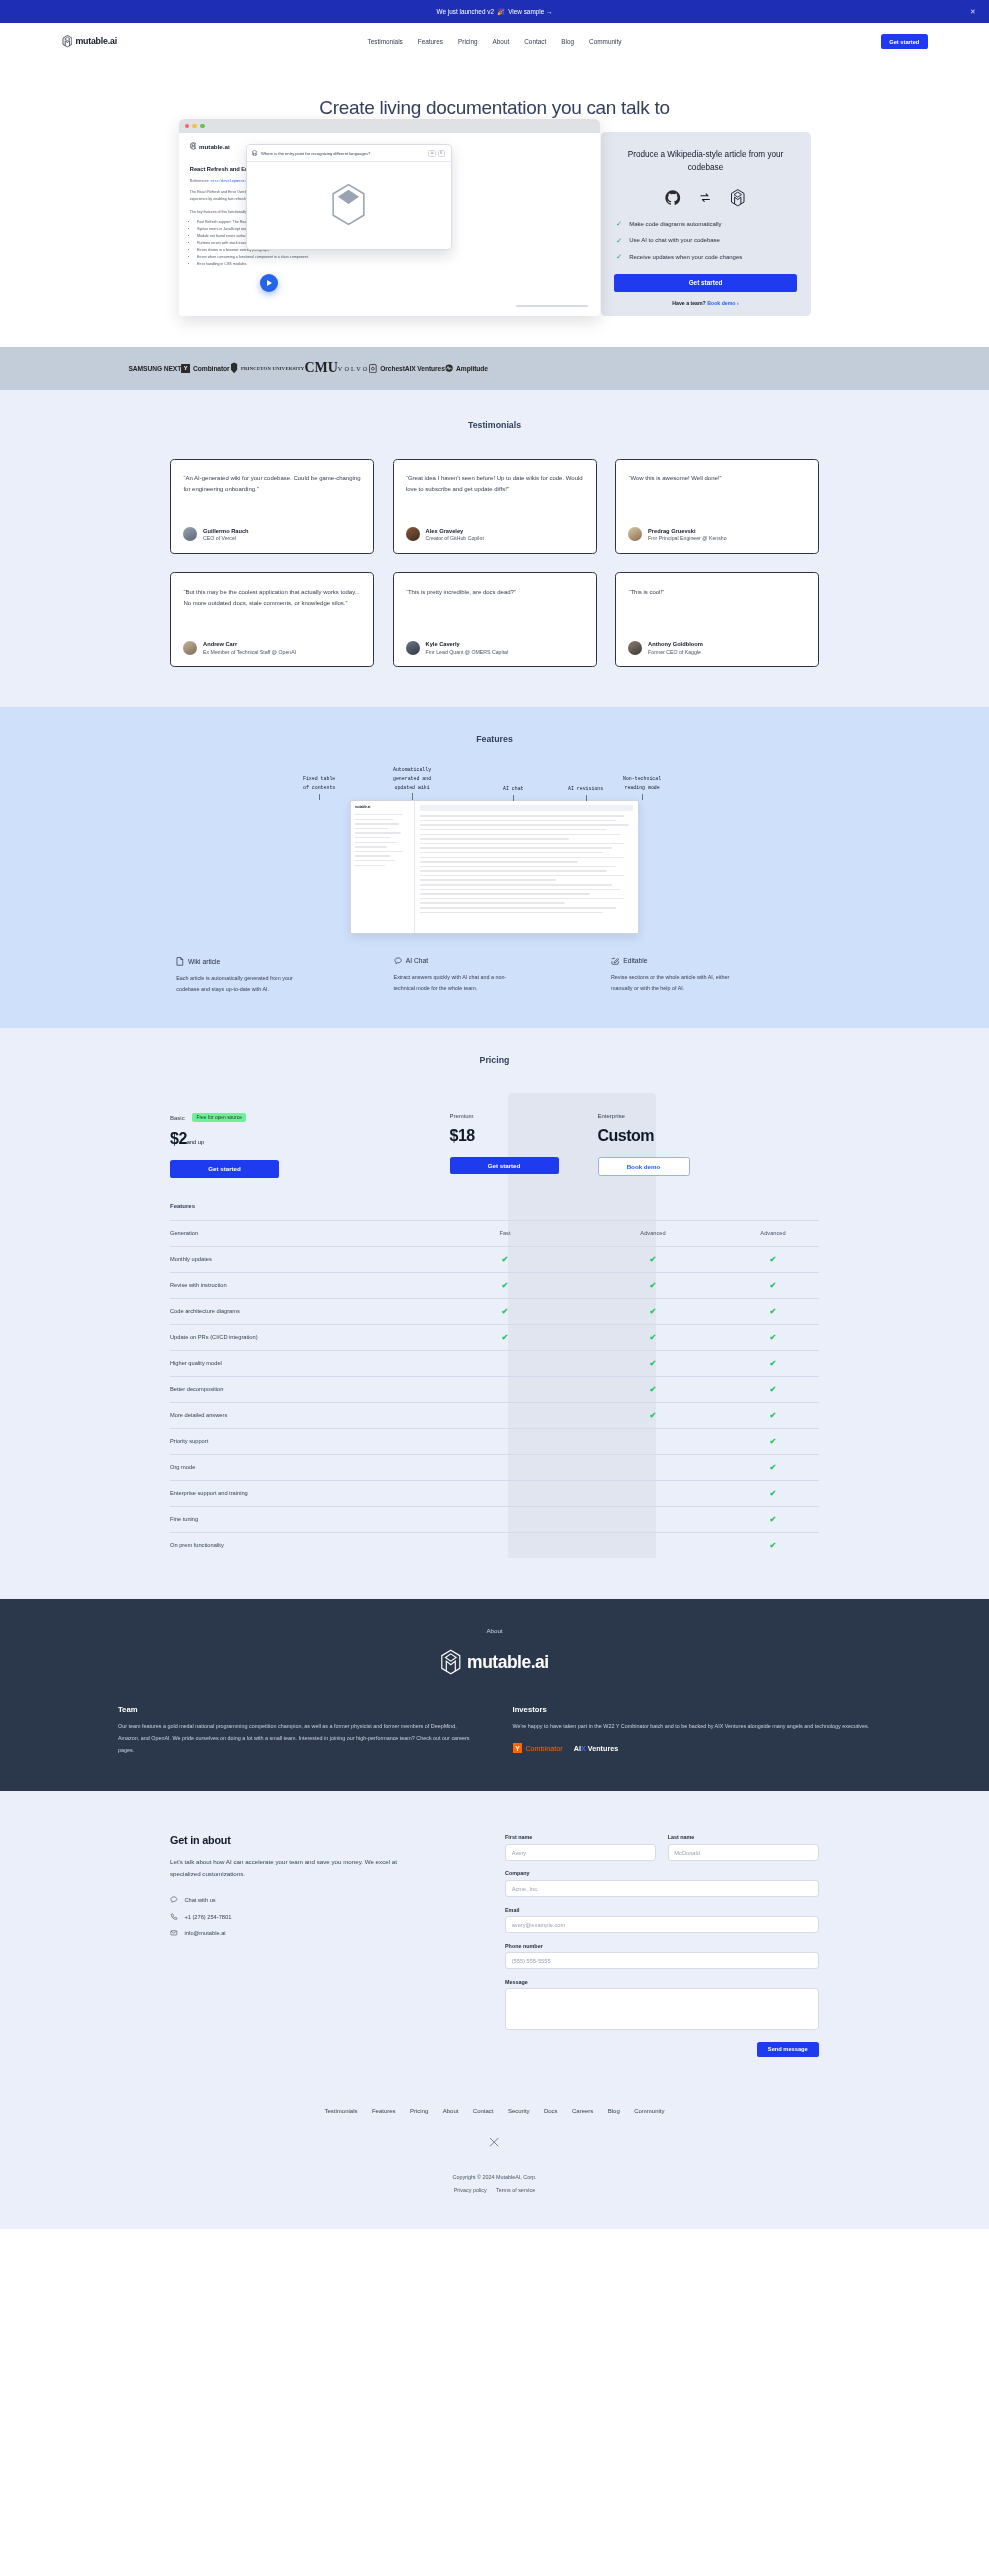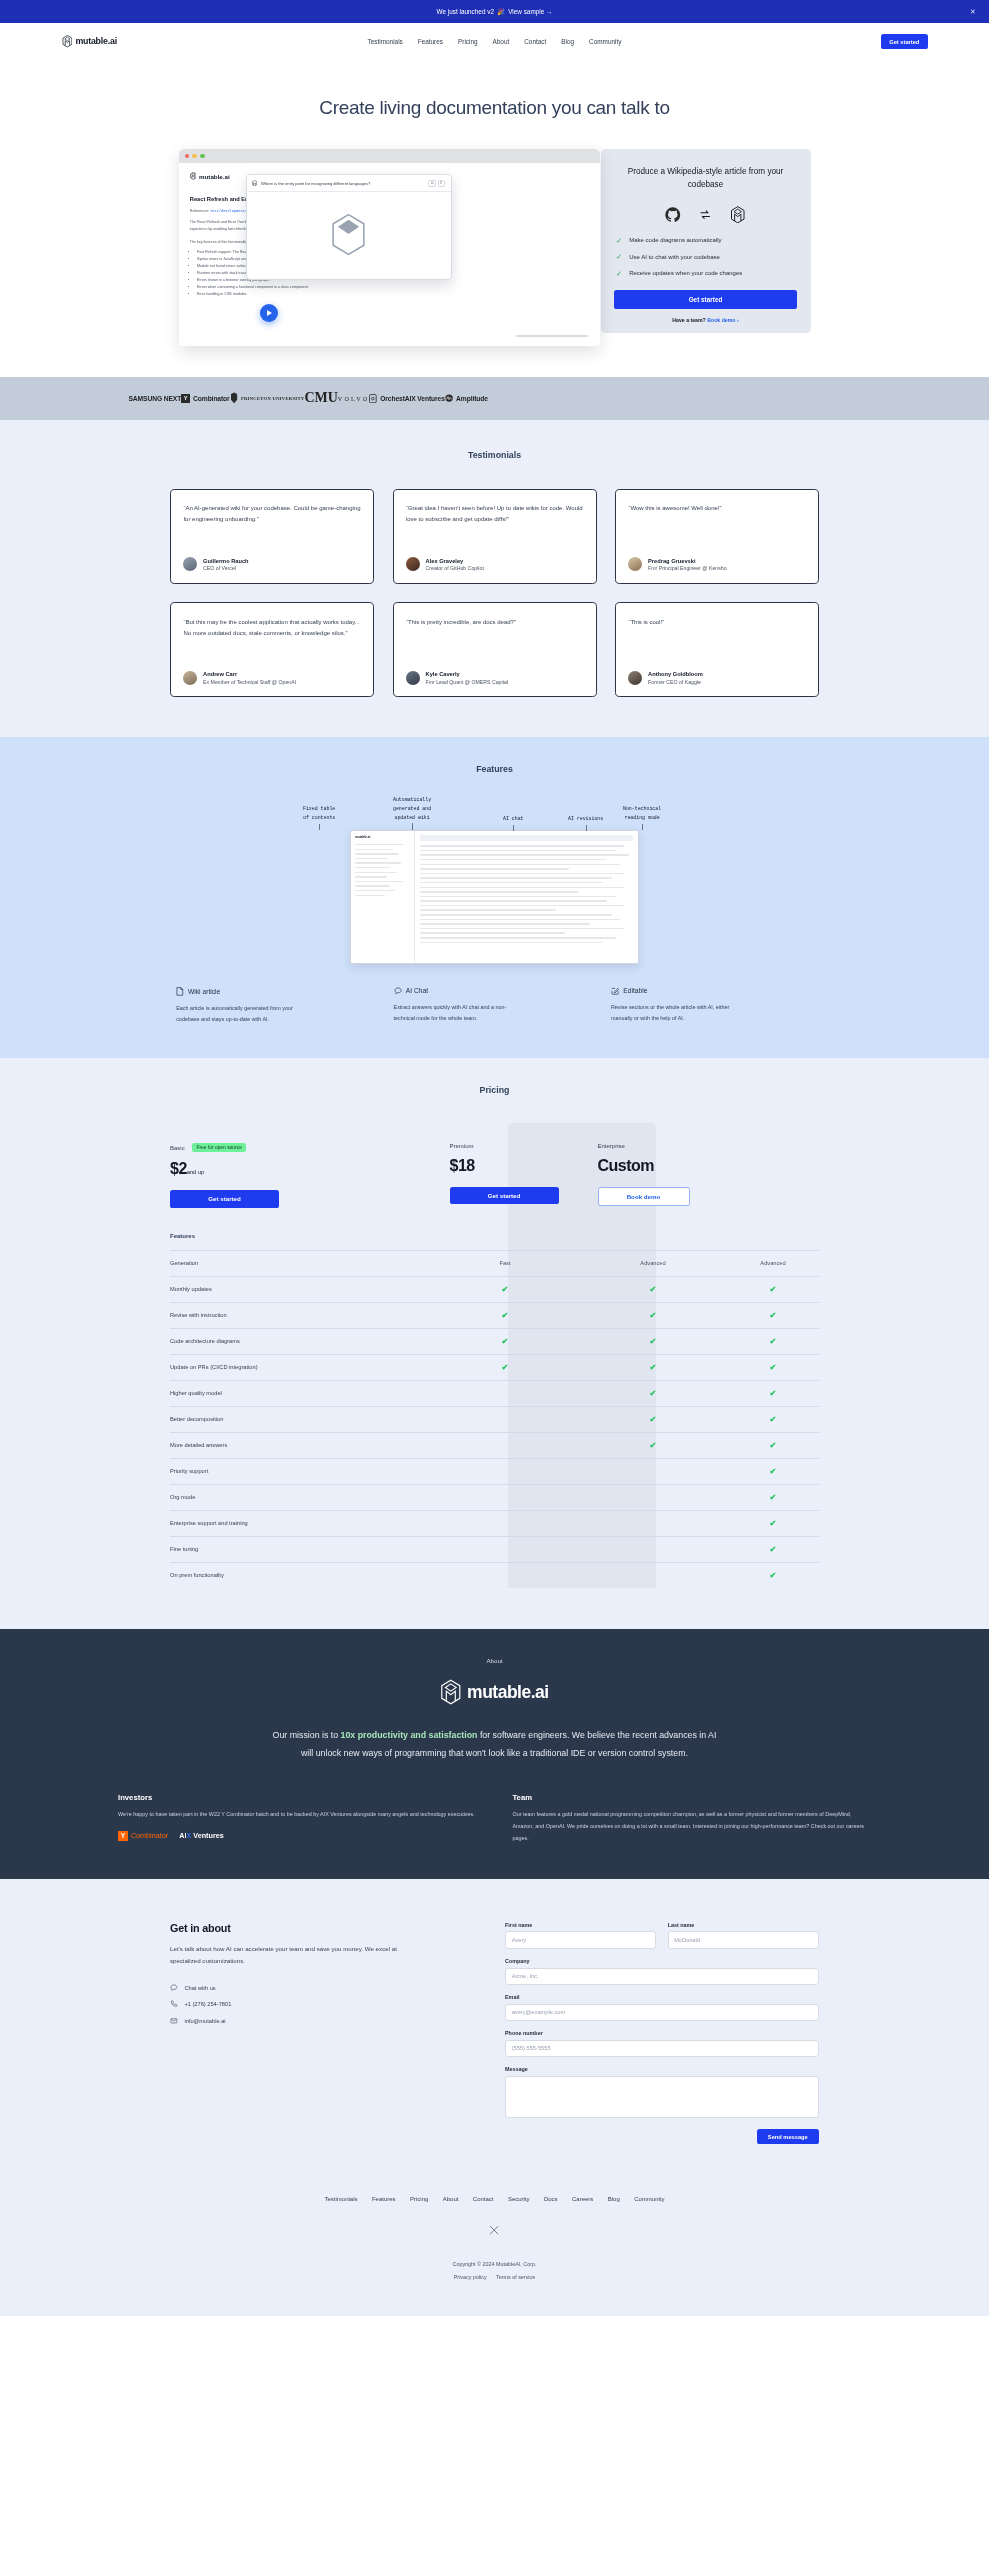--- a/index.html
+++ b/index.html
@@ -50,22 +50,22 @@
     padding: 4.1px 8.2px; cursor: pointer; font-family: inherit;
   }
 
   
   .hero { padding-top: 25px; padding-bottom: 31px; }
   .hero h1 {
     text-align: center; font-size: 19px; font-weight: 400;
     color: #33415c; letter-spacing: -0.3px; margin-top: 12px;
   }
   .hero-grid {
-    margin-top: 30px; display: flex; justify-content: center; gap: 1px;
-    align-items: flex-start;
+    display: flex; justify-content: center; gap: 1px;
+    align-items: flex-end;
   }
   .browser {
     width: 421px; border-radius: 5.2px 5.2px 3.1px 3.1px; overflow: hidden;
     box-shadow: 0 5.2px 15.5px rgba(15,23,42,.13);
     background: #fff; position: relative;
   }
   .browser-bar {
     height: 14px; background: #dfe1e5; display: flex; align-items: center;
     gap: 3.1px; padding-left: 6.2px;
   }
@@ -753,39 +753,36 @@
 <section class="sec-about">
   <div class="about-label">About</div>
   <div class="about-logo">
     <svg width="21.6" height="26" viewBox="0 0 24 28">
       <path d="M12 1 L22 7 L22 21 L12 27 L2 21 L2 7 Z" fill="none" stroke="#fff" stroke-width="1.3"></path>
       <path d="M12 5 L18 9 L12 13 L6 9 Z" fill="none" stroke="#fff" stroke-width="1.2"></path>
       <path d="M7 24 L7 13 L12 17 L17 13 L17 24" fill="none" stroke="#fff" stroke-width="1.3"></path>
     </svg>
     <span class="txt">mutable.ai</span>
   </div>
-  <p class="about-mission">
-    <span>Our mission is to </span><b>10x productivity and satisfaction</b><span> for software engineers. We believe the recent advances in AI will unlock new ways of programming that won't look like a traditional IDE or version control system.</span>
-  </p>
 
   <div class="about-cols">
+    <div>
+      <h4>Team</h4>
+      <p>Our team features a gold medal national programming competition champion, as well as a former physicist and former members of DeepMind, Amazon, and OpenAI. We pride ourselves on doing a lot with a small team. Interested in joining our high-performance team? Check out our careers pages.</p>
+    </div>
     <div>
       <h4>Investors</h4>
       <p>We're happy to have taken part in the W22 Y Combinator batch and to be backed by AIX Ventures alongside many angels and technology executives.</p>
       <div class="inv-logos">
         <span style="display:flex;align-items:center;gap:3.1px">
           <span class="yc-o">Y</span>
           <span class="yc-t">Combinator</span>
         </span>
         <span class="aix">AI<span class="x">X</span> Ventures</span>
       </div>
-    </div>
-    <div>
-      <h4>Team</h4>
-      <p>Our team features a gold medal national programming competition champion, as well as a former physicist and former members of DeepMind, Amazon, and OpenAI. We pride ourselves on doing a lot with a small team. Interested in joining our high-performance team? Check out our careers pages.</p>
     </div>
   </div>
 </section>
 
 <section class="sec-contact">
   <div class="wrap">
     <div class="cgrid">
       <div>
         <h2>Get in about</h2>
         <p class="lead">Let's talk about how AI can accelerate your team and save you money. We excel at specialized customizations.</p>

